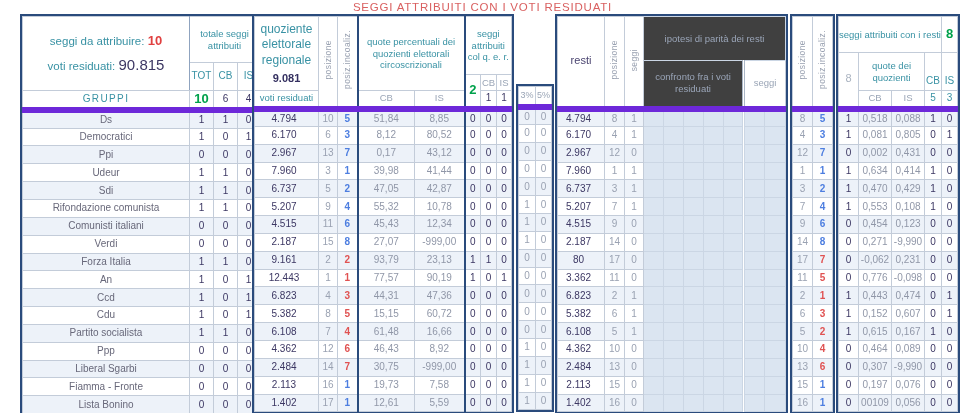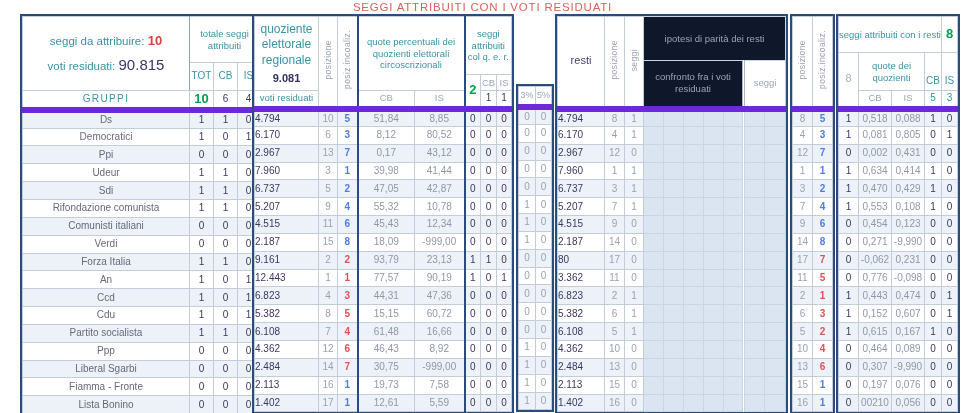--- a/index.html
+++ b/index.html
@@ -8,34 +8,34 @@
          font-size:11.5px;letter-spacing:.8px;color:#d96060}
   .block{position:absolute;border:2px solid #2a4b7c;background:#fff}
   table{border-collapse:collapse;table-layout:fixed}
   td{border:1px solid #c3ccd9;font-size:10px;text-align:center;color:#3c3763;
      overflow:hidden;white-space:nowrap;padding:0;line-height:1;vertical-align:middle}
   thead td{white-space:normal;font-size:9.5px;color:#3992a4;line-height:1.25}
   tbody tr{height:17.85px}
   tbody tr:first-child td{border-top:6px solid #6d28d9}
   tr.alt td{background:#edf2f9}
   tbody td.ipo{background:#dbe5f1;border-color:#cbd6e4}
-  td.ipoh{background:#0f172a;color:#9aa5b8;border-color:#cbd6e4}
+  td.ipoh{background:#404040;color:#9aa5b8;border-color:#cbd6e4}
   .grayh{color:#9aa5b6}
   .darkh{color:#3c3763;font-size:10px}
   .biggreen{color:#00a14b;font-weight:bold;font-size:13px}
   .grayb{color:#aab3c0;font-size:11px}
   .th10{font-size:10px}
   .name{color:#68687a;font-size:10px}
   .dark{color:#3c3763}
   .pos{color:#9aa2b2}
   .pct{color:#9097a8}
   .inc{font-weight:bold}
   .inc.blue{color:#4d7ee0}
   .inc.red{color:#e05252}
-  .r{text-align:left;padding-right:5px}
+  .r{text-align:center;padding-right:5px}
   .bln{border-left:2px solid #2a4b7c}
   .divl{border-left:3px double #aab6c6}
   .vcell{vertical-align:middle}
   .vtext{display:inline-block;writing-mode:vertical-rl;transform:rotate(180deg);
          font-size:8.5px;color:#98a0b0;letter-spacing:.4px;line-height:1}
   .acell{vertical-align:middle}
   .sline{margin:7px 4px;font-size:11.5px;color:#3992a4}
   .redval{color:#e04040;font-weight:bold;font-size:13px}
   .darkval{color:#3c3763;font-size:15px}
   .gruppi{font-size:10px;letter-spacing:1.4px;color:#3992a4}
@@ -298,21 +298,21 @@
           <td class="pct bln">45,43</td>
           <td class="pct">12,34</td>
           <td class="dark bln">0</td>
           <td class="dark">0</td>
           <td class="dark">0</td>
         </tr>
         <tr>
           <td class="dark r">2.187</td>
           <td class="pos">15</td>
           <td class="inc blue">8</td>
-          <td class="pct bln">18,09</td>
+          <td class="pct bln">27,07</td>
           <td class="pct">-999,00</td>
           <td class="dark bln">0</td>
           <td class="dark">0</td>
           <td class="dark">0</td>
         </tr>
         <tr class="alt">
           <td class="dark r">9.161</td>
           <td class="pos">2</td>
           <td class="inc red">2</td>
           <td class="pct bln">93,79</td>
@@ -945,20 +945,20 @@
         </tr>
         <tr>
           <td class="dark">0</td>
           <td class="pct">0,197</td>
           <td class="pct">0,076</td>
           <td class="dark">0</td>
           <td class="dark">0</td>
         </tr>
         <tr class="alt">
           <td class="dark">0</td>
-          <td class="pct">00210</td>
+          <td class="pct">00109</td>
           <td class="pct">0,056</td>
           <td class="dark">0</td>
           <td class="dark">0</td>
         </tr>
       </tbody>
 </table>
 </div>
 
 </body></html>

